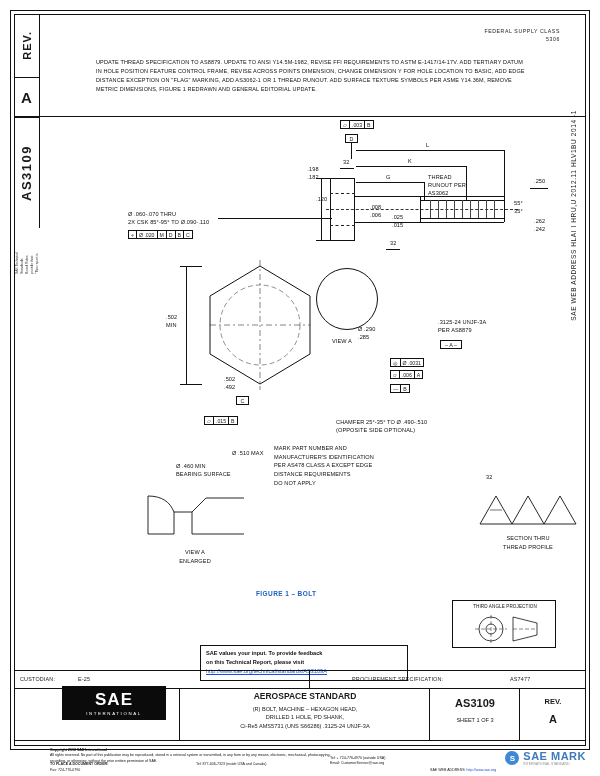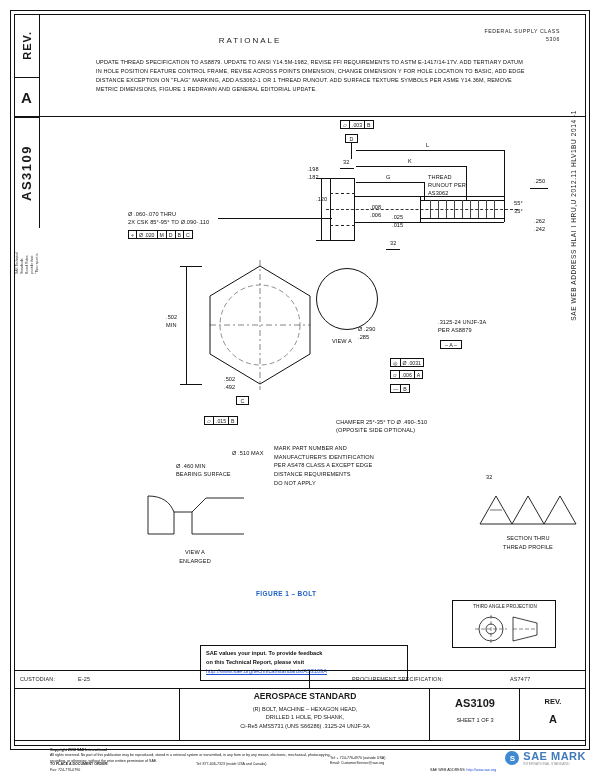--- a/index.html
+++ b/index.html
@@ -194,21 +194,20 @@
     <span>AS3109</span>
   </div>
   <div class="legal-rail">
     <p>SAE Technical Standards Board Rules provide that: "This report is published by SAE to advance the state of technical and engineering sciences. The use of this report is entirely voluntary, and its applicability and suitability for any particular use, including any patent infringement arising therefrom, is the sole responsibility of the user." SAE reviews each technical report at least every five years at which time it may be revised, reaffirmed, stabilized, or cancelled. SAE invites your written comments and suggestions.</p>
   </div>
 
   <div class="right-rail">
     <span>SAE WEB ADDRESS   HLAI I HRU,U 2012.11   HLV1BU 2014 -1</span>
   </div>
 
-  <div class="rationale-head">RATIONALE</div>
   <div class="super-rev" style="white-space:pre-line;">FEDERAL SUPPLY CLASS
 5306</div>
   <div class="rationale-body">UPDATE THREAD SPECIFICATION TO AS8879. UPDATE TO ANSI Y14.5M-1982, REVISE FFI REQUIREMENTS TO ASTM E-1417/14-17V. ADD TERTIARY DATUM IN HOLE POSITION FEATURE CONTROL FRAME, REVISE ACROSS POINTS DIMENSION, CHANGE DIMENSION Y FOR HOLE LOCATION TO BASIC, ADD EDGE DISTANCE EXCEPTION ON "FLAG" MARKING, ADD AS3062-1 OR 1 THREAD RUNOUT. ADD SURFACE TEXTURE SYMBOLS PER ASME Y14.36M, REMOVE METRIC DIMENSIONS, FIGURE 1 REDRAWN AND GENERAL EDITORIAL UPDATE.</div>
   <div class="rule-under-rationale"></div>
 
   <div class="dwg">
 
     <div class="fcf" style="left:300px; top:2px;">
       <div>⏥</div>
       <div>.003</div>
@@ -407,20 +406,24 @@
     <div class="cell" style="left:416px; top:18px; width:90px; height:52px; border-right:1px solid #111; border-bottom:1px solid #111;">
       <div style="position:absolute; left:0; top:8px; width:90px; text-align:center; font-size:11px; font-weight:bold;">AS3109</div>
       <div style="position:absolute; left:0; top:28px; width:90px; text-align:center; font-size:5.6px;">SHEET 1 OF 3</div>
     </div>
     <div class="cell" style="left:506px; top:18px; width:66px; height:52px; border-bottom:1px solid #111;">
       <div style="position:absolute; left:0; top:8px; width:66px; text-align:center; font-size:7.5px; font-weight:bold;">REV.</div>
       <div style="position:absolute; left:0; top:24px; width:66px; text-align:center; font-size:11px; font-weight:bold;">A</div>
     </div>
   </div>
 
+  <div class="sae-logo-box">
+    <div class="big">SAE</div>
+    <div class="small">INTERNATIONAL</div>
+  </div>
 
   <div class="copyright">
     <div class="r1">Copyright 2012 SAE International</div>
     <div>All rights reserved. No part of this publication may be reproduced, stored in a retrieval system or transmitted, in any form or by any means, electronic, mechanical, photocopying,</div>
     <div>recording, or otherwise, without the prior written permission of SAE.</div>
   </div>
   <div style="position:absolute; left:50px; top:762px; width:160px; font-size:3.6px; line-height:1.6;">
     <div style="font-weight:bold;">TO PLACE A DOCUMENT ORDER:</div>
     <div>Fax:  724-776-0790</div>
   </div>

